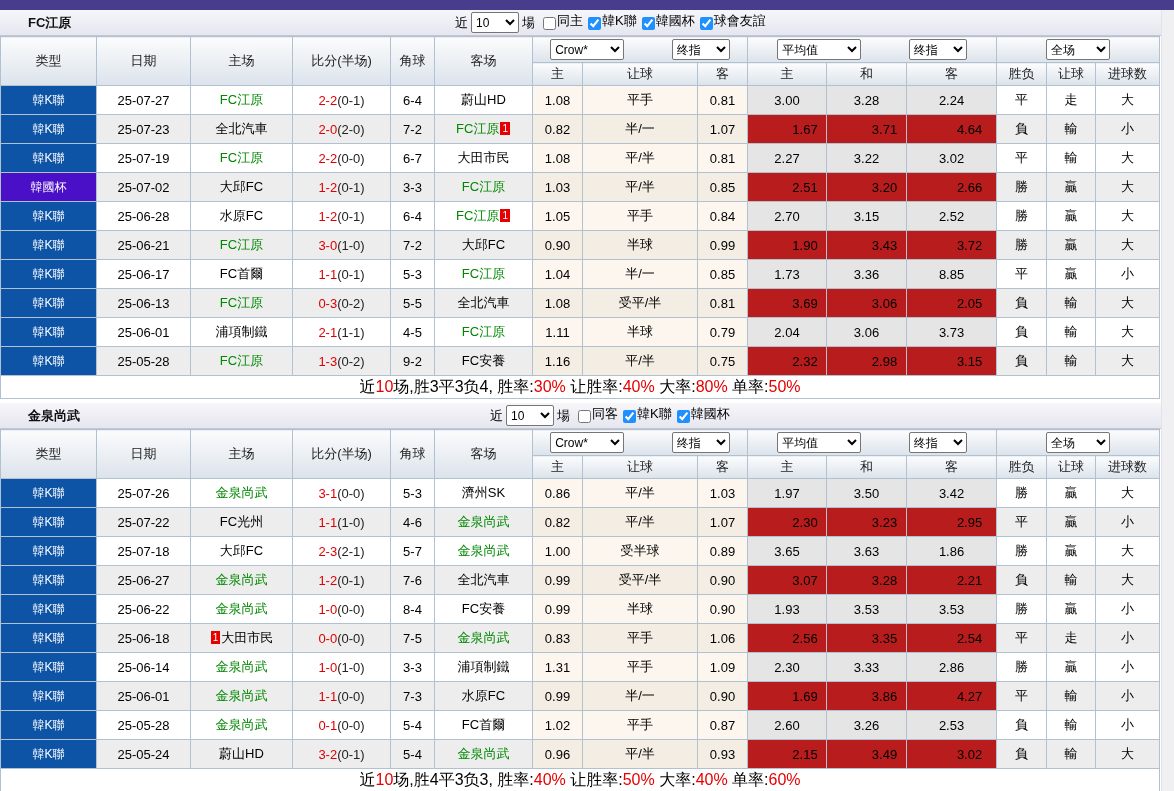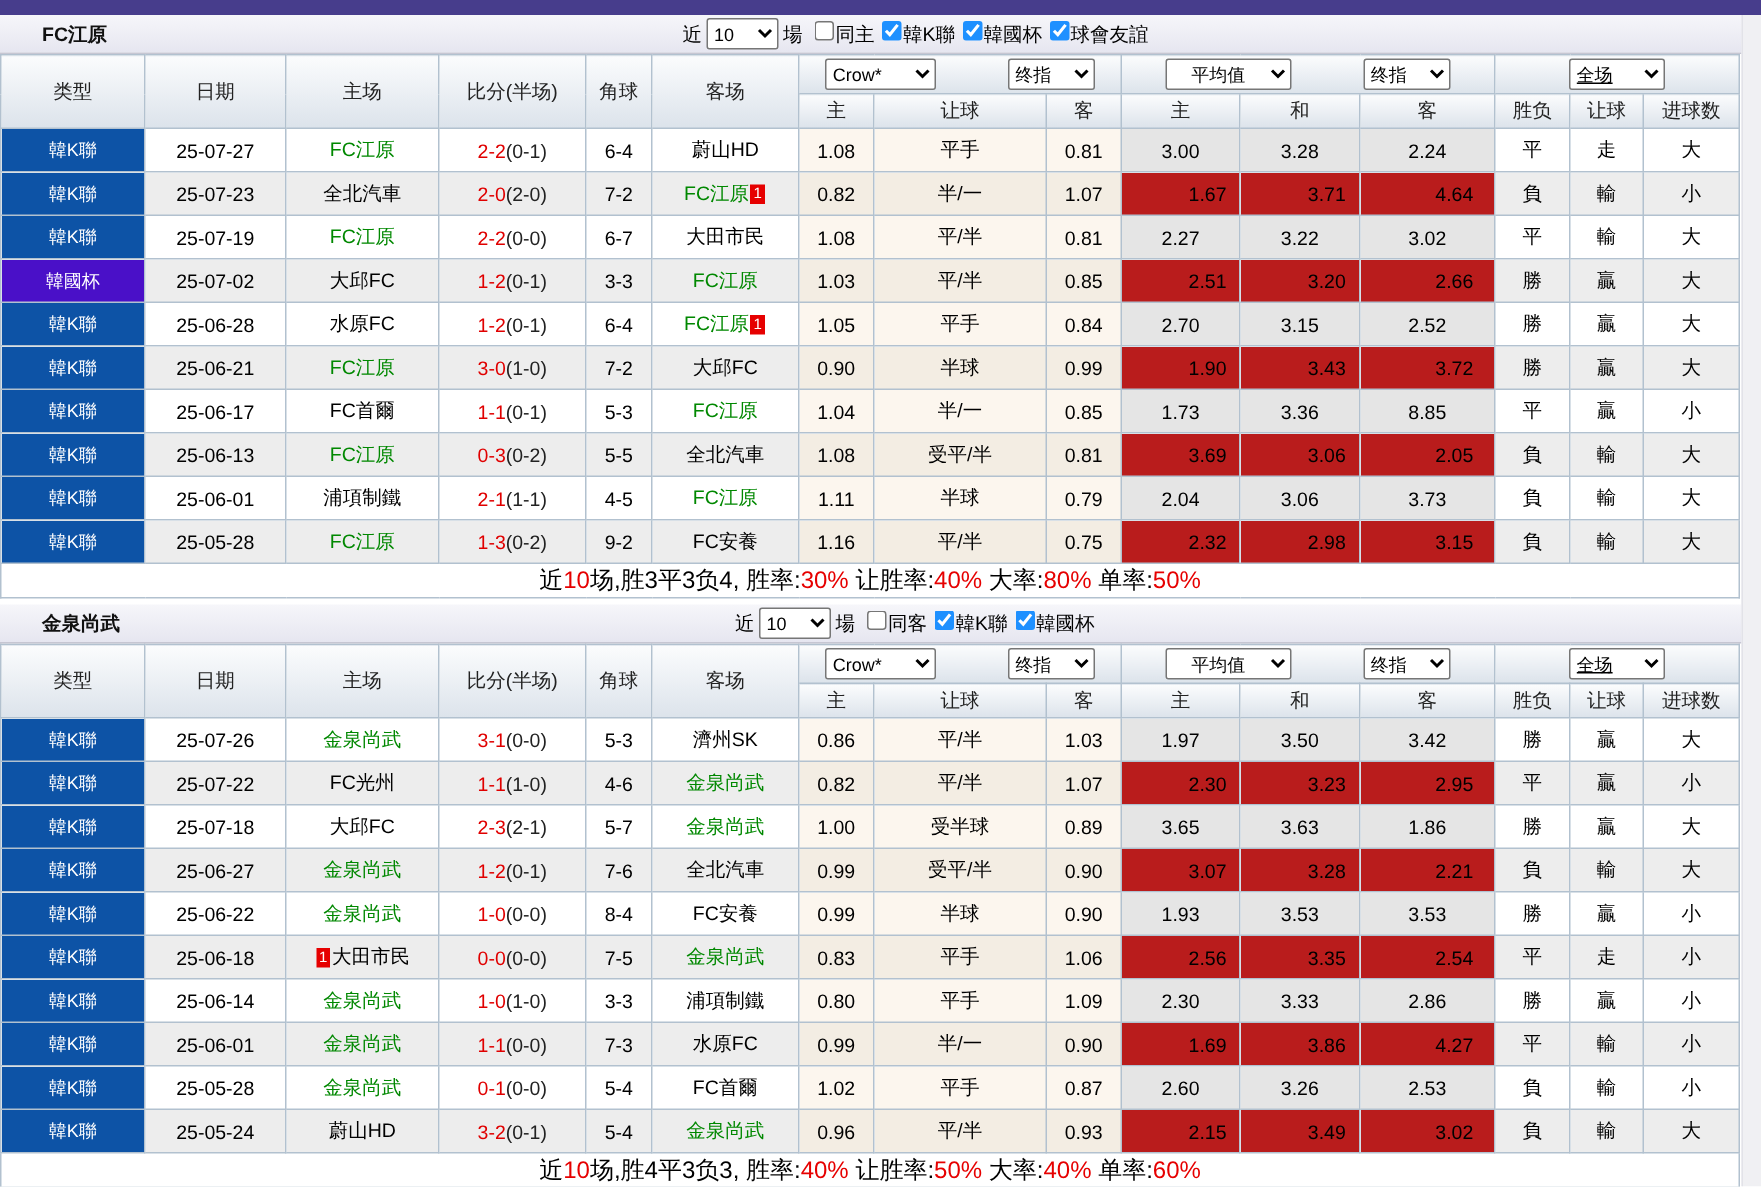--- a/index.html
+++ b/index.html
@@ -15,23 +15,23 @@
   .sec-header{position:relative;height:26px;background:linear-gradient(#f6f6fa,#e6e6f0);
               border-bottom:1px solid #c6c6d2;display:flex;align-items:center;}
   .team-name{font-weight:bold;font-size:13px;color:#111;padding-left:28px;}
   .controls{position:absolute;display:flex;align-items:center;gap:3px;font-size:13px;color:#000;}
   .sec0 .controls{left:455px;}
   .sec1 .controls{left:490px;}
   .sel{font-size:12px;height:21px;font-family:inherit;background:#fff;border:1px solid #767676;border-radius:2px;}
   .sel-recent{width:48px;}
   .sel-src{width:74px;}
   .sel-fin{width:58px;margin-left:44px;}
-  .sel-avg{width:84px;padding-left:12px;}
-  .sel-scope{width:64px;text-decoration:underline;}
-  .cb{display:inline-flex;align-items:flex-start;margin-left:5px;cursor:pointer;}
+  .sel-avg{width:84px;}
+  .sel-scope{width:64px;}
+  .cb{display:inline-flex;align-items:flex-end;margin-left:5px;cursor:pointer;}
   .cb input{width:13px;height:13px;margin:0 1px 0 0;accent-color:#1e90ff;}
   table.grid{border-collapse:collapse;width:1160px;table-layout:fixed;}
   .grid th,.grid td{border:1px solid #b2c1cf;overflow:hidden;white-space:nowrap;padding:0;}
   .grid thead th{background:linear-gradient(#fbfcfd,#dce3eb);font-weight:normal;
                  font-size:13px;color:#222;text-align:center;}
   .hrow1 th.ddc{height:26px;}
   .hrow2 th{height:23px;}
   .grid td{height:29px;text-align:center;font-size:13px;color:#000;background:#fff;}
   tr.alt td{background:#ededed;}
   td.type{background:#0d53a6;}
@@ -501,21 +501,21 @@
     <td class="r res3 c-blue">小</td>
   </tr>
 
   <tr class="mrow">
     <td class="type"><span>韓K聯</span></td>
     <td class="date">25-06-14</td>
     <td class="team"><span class="tname hname focus">金泉尚武</span></td>
     <td class="score"><span class="ft">1-0</span><span class="ht">(1-0)</span></td>
     <td class="corner">3-3</td>
     <td class="team"><span class="tname aname">浦項制鐵</span></td>
-    <td class="o">0.80</td>
+    <td class="o">1.31</td>
     <td class="o">平手</td>
     <td class="o">1.09</td>
     <td class="a">2.30</td>
     <td class="a">3.33</td>
     <td class="a">2.86</td>
     <td class="r res1 c-red">勝</td>
     <td class="r res2 c-red">贏</td>
     <td class="r res3 c-blue">小</td>
   </tr>
 

